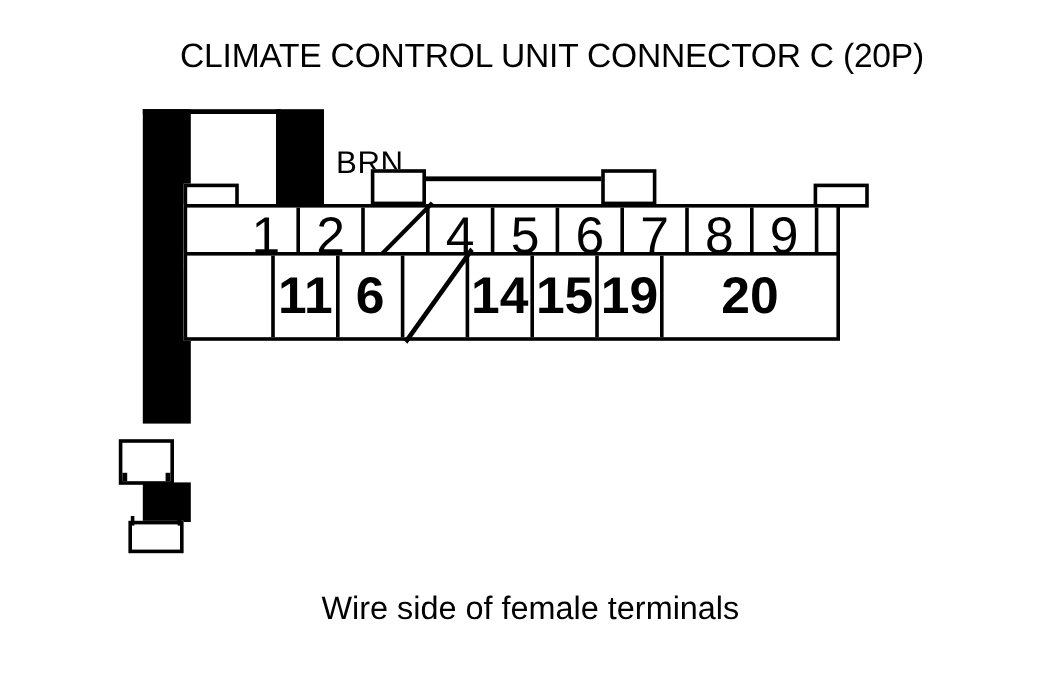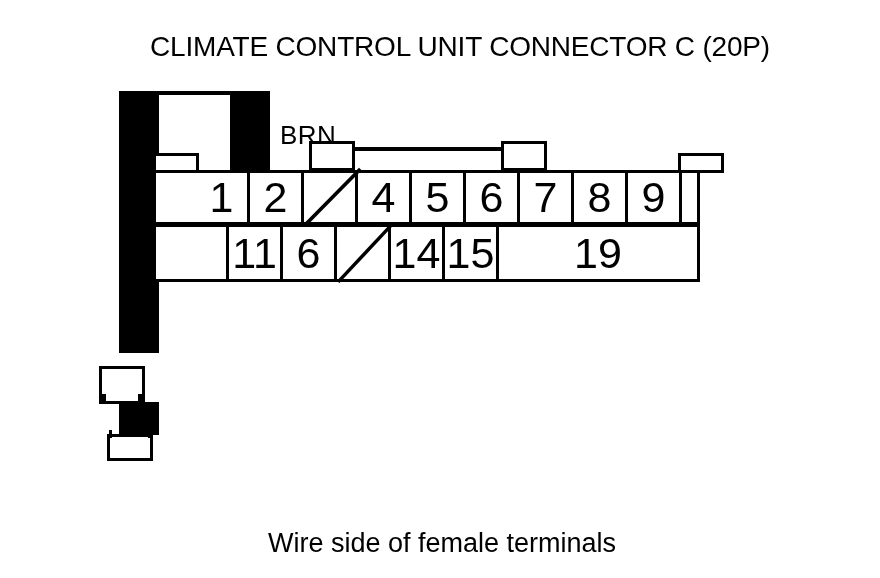--- a/index.html
+++ b/index.html
@@ -9,21 +9,21 @@
     overflow:hidden;
   }
   .abs{position:absolute;box-sizing:border-box;padding-left:40px;}
   
   .title{
     left:0;right:0;top:31px;text-align:center;
     font-size:28px;letter-spacing:-0.2px;white-space:nowrap;
   }
   .caption{
     left:422px;top:492px;transform:translateX(-50%);
-    font-size:27px;white-space:nowrap;margin-top:36px;
+    font-size:27px;white-space:nowrap;
   }
   .wire-label{
     left:240px;top:120px;font-size:26px;letter-spacing:0.5px;text-align:center;
   }
   
   .wire{background:#000;}
   .wire-top{left:119px;top:91px;width:115px;height:4px;}
   .wire-left{left:119px;top:91px;width:4px;height:262px;}
   .wire-right{left:230px;top:91px;width:4px;height:81px;}
   .wire-mid{left:119px;top:402px;width:4px;height:33px;}
@@ -40,21 +40,21 @@
   .conn-tab{top:153px;width:22px;height:20px;border:3px solid #000;background:#fff;}
   .tab-left{left:153px;}
   .tab-right{left:678px;}
   .bridge-bar{left:315px;top:147px;width:196px;height:4px;background:#000;}
   .bridge-post{top:141px;width:17px;height:30px;border:3px solid #000;background:#fff;}
   .post-left{left:309px;}
   .post-right{left:501px;}
   
   .pin-row{display:flex;border:3px solid #000;background:#fff;}
   .row-top{left:153px;top:170px;width:547px;height:55px;}
-  .row-bottom{left:153px;top:224px;width:547px;height:58px;}
+  .row-bottom{left:153px;top:210px;width:547px;height:74px;font-weight:bold;}
   .cell{
     position:relative;width:51px;flex:0 0 51px;border-right:3px solid #000;
     display:flex;align-items:center;justify-content:center;
     font-size:43px;line-height:1;overflow:visible;
   }
   .cell:last-child{border-right:none;flex:1 1 auto;}
   .cell.blank-first{width:30px;flex:0 0 30px;}
   .cell svg{position:absolute;left:0;top:0;width:100%;height:100%;overflow:visible;}
 </style>
 </head>
@@ -98,20 +98,21 @@
     <div class="cell">11</div>
     <div class="cell">6</div>
     <div class="cell">
         <svg viewBox="0 0 48 52" preserveAspectRatio="none">
           <line x1="1" y1="55" x2="53" y2="-4" stroke="#000" stroke-width="3.4"></line>
         </svg>
       </div>
     <div class="cell">14</div>
     <div class="cell">15</div>
     <div class="cell">19</div>
+    <div class="cell">20</div>
   </div>
 
   <div class="abs big-box">
     <div class="tick tick-bl"></div>
     <div class="tick tick-br"></div>
   </div>
   <div class="abs wire wire-mid"></div>
   <div class="abs small-box">
     <div class="tick tick-tl"></div>
     <div class="tick tick-tr"></div>

